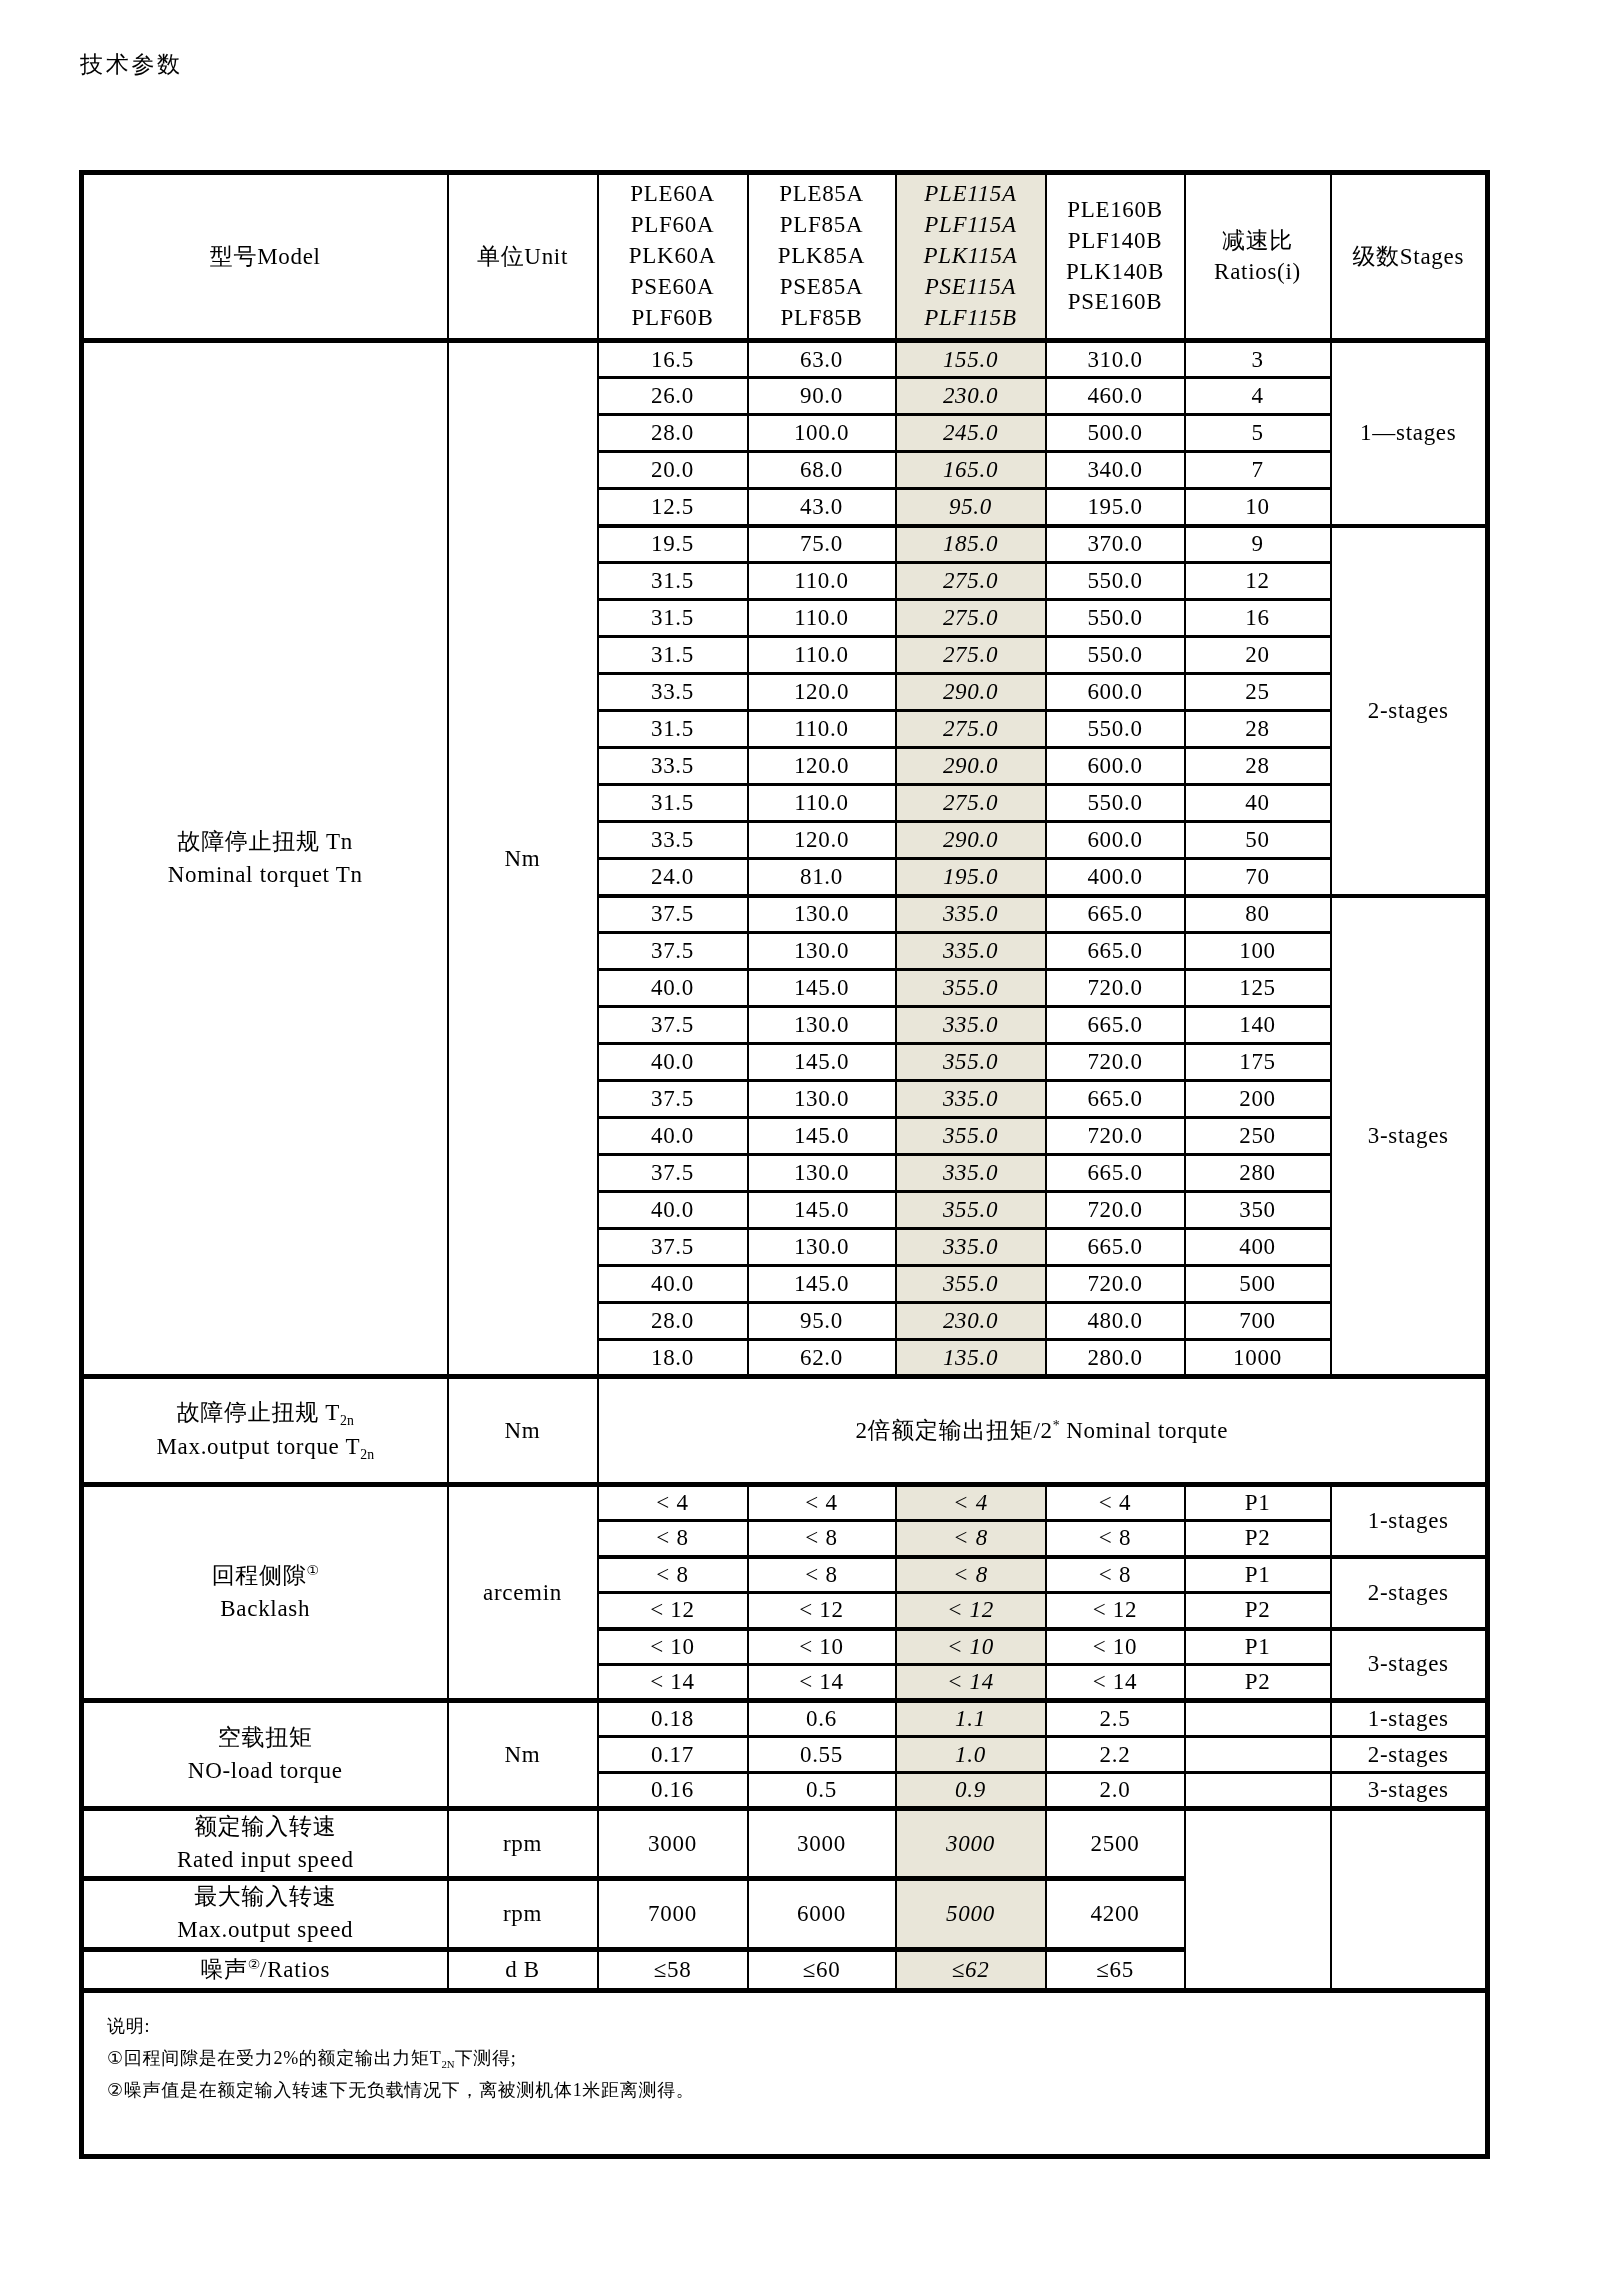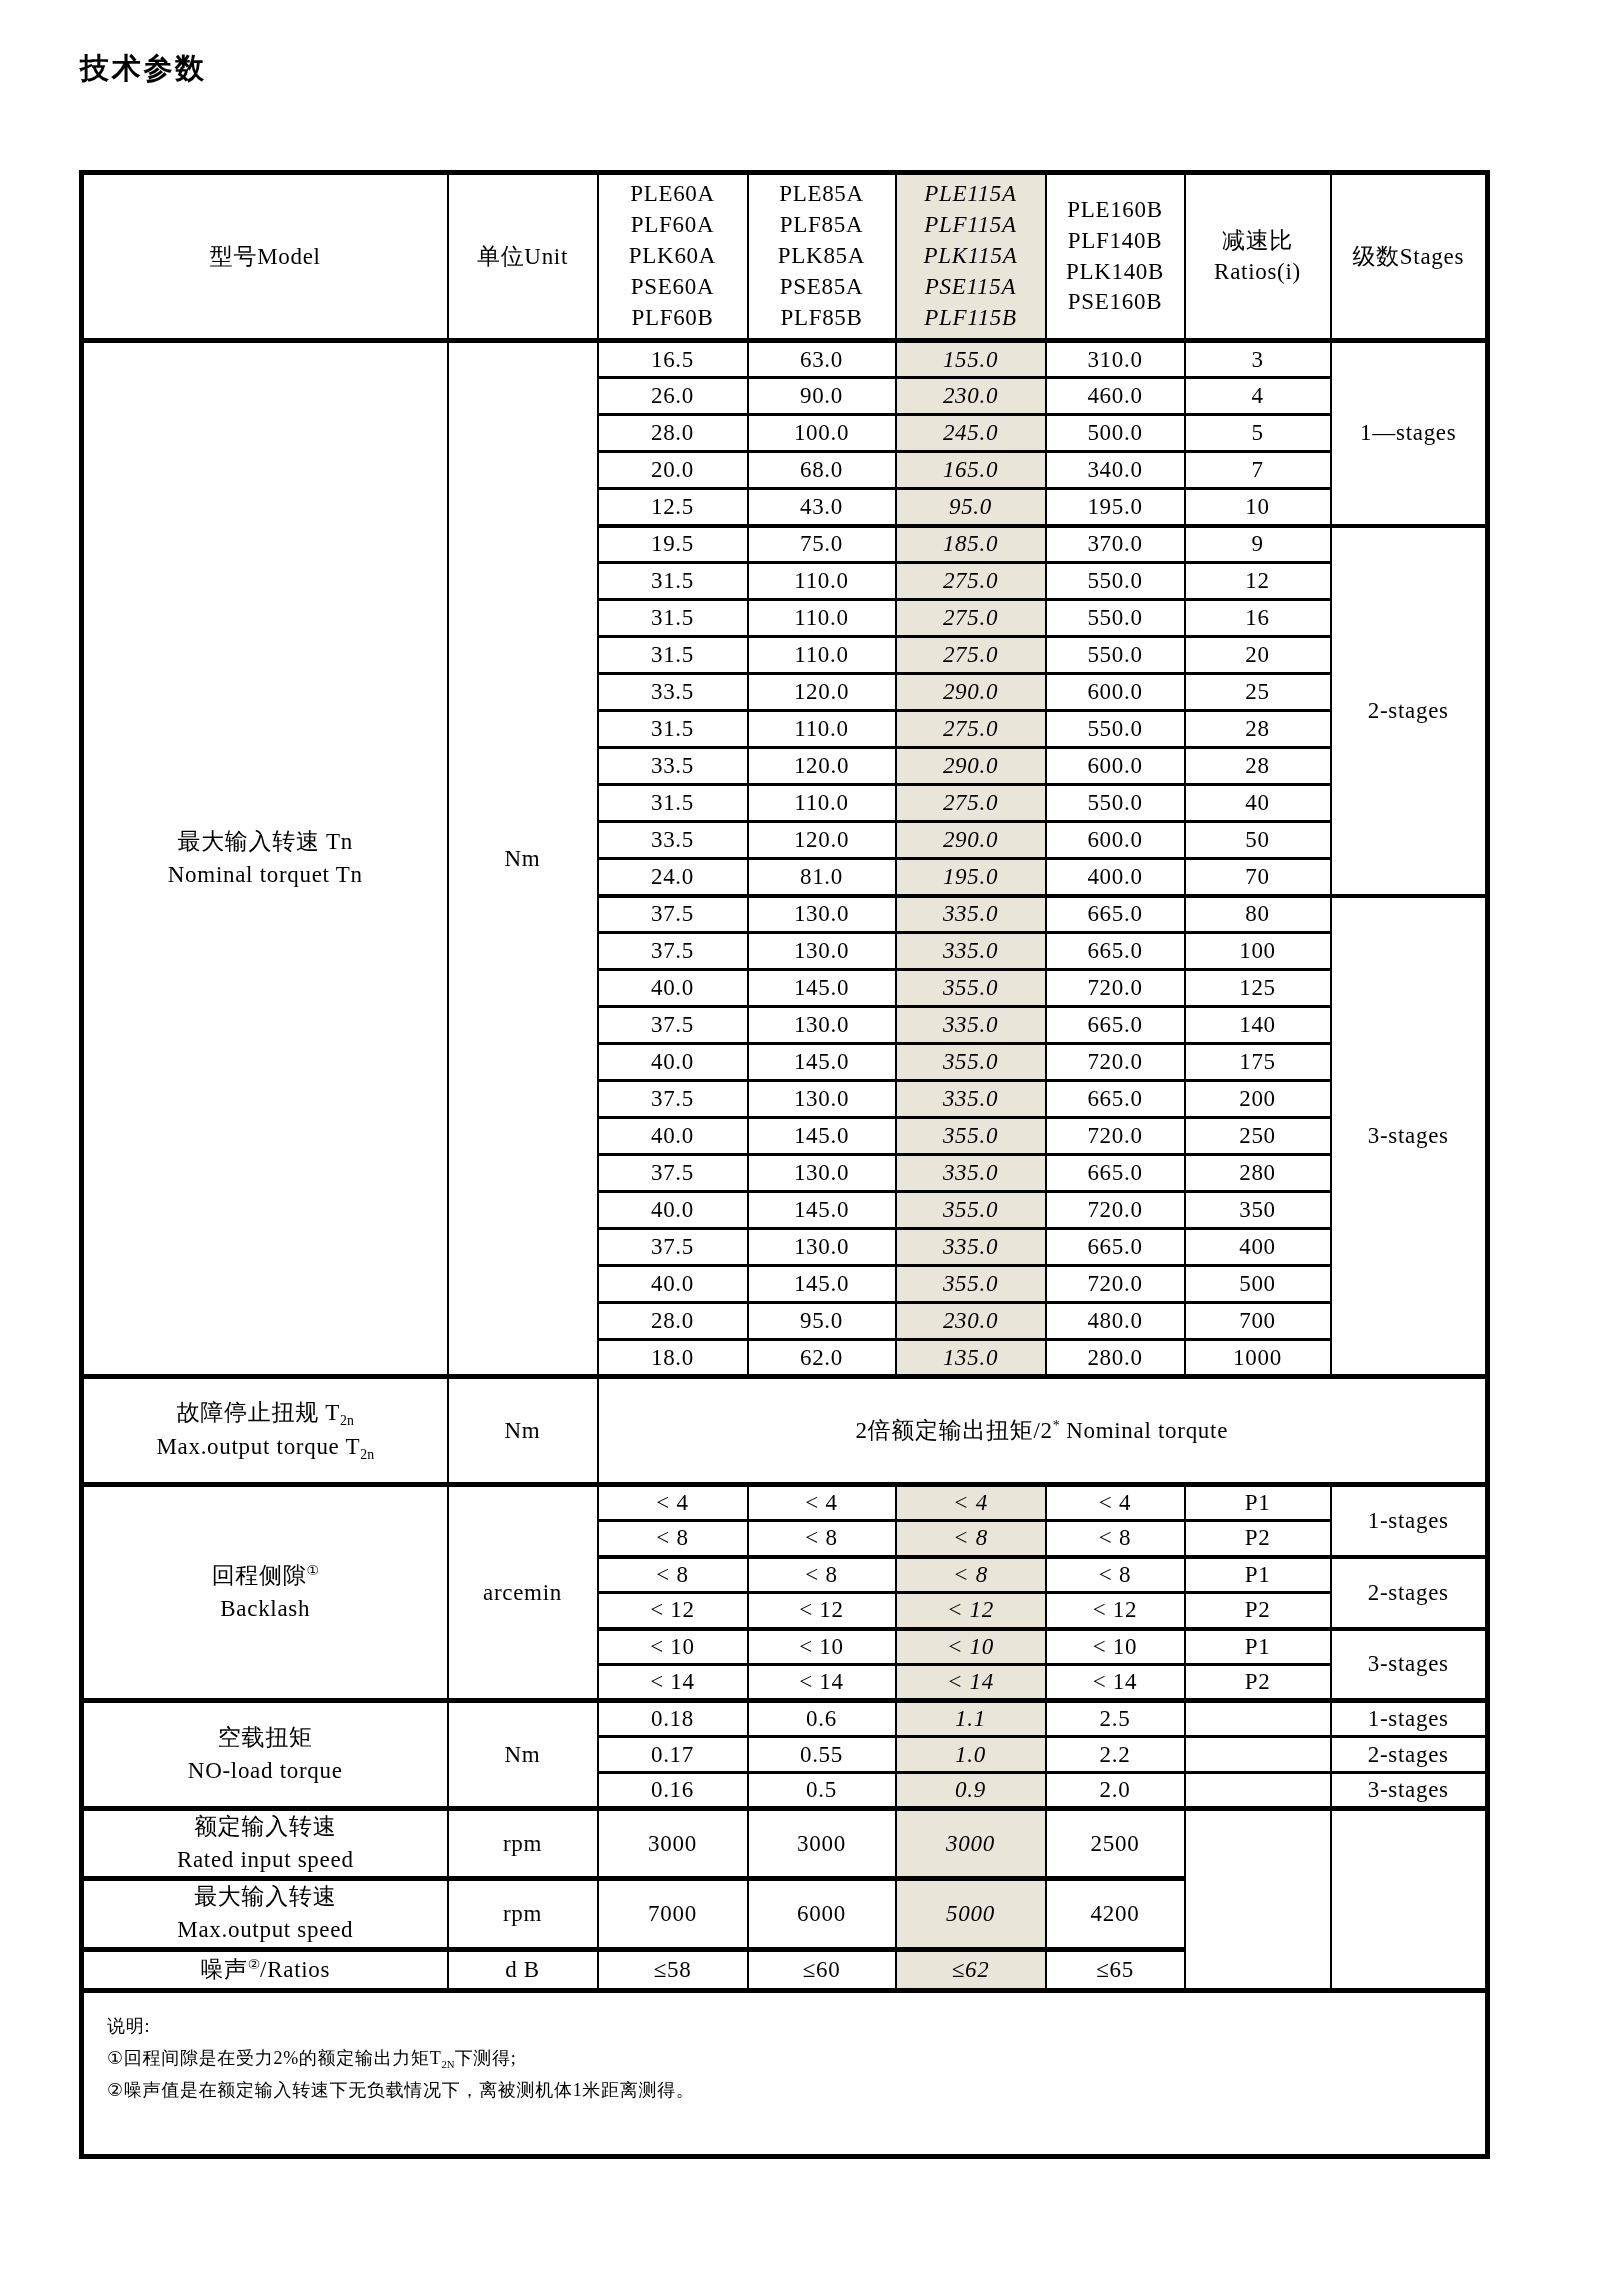--- a/index.html
+++ b/index.html
@@ -5,21 +5,21 @@
   html,body{margin:0;padding:0;background:#ffffff;}
   body{
     width:1623px;height:2295px;position:relative;
     font-family:"Liberation Serif","DejaVu Serif","DejaVu Sans",serif;
     color:#000;
     -webkit-font-smoothing:antialiased;
   }
   .page{position:absolute;inset:0;}
   .title{
     position:absolute;left:80px;top:49px;
-    font-size:29px;letter-spacing:2.7px;font-weight:700;
+    font-size:23px;letter-spacing:2.7px;font-weight:400;
   }
   table.spec{
     position:absolute;left:79px;top:170px;
     width:1405px;
     border-collapse:collapse;table-layout:fixed;
     border:5.5px solid #000;
   }
   td{
     border:2px solid #000;
     border-top-width:3.4px;border-bottom-width:3.4px;
@@ -101,21 +101,21 @@
         </td>
         <td class="models">
           <div class="ln">减速比</div>
           <div class="ln">Ratios(i)</div>
         </td>
         <td>级数Stages</td>
       </tr>
 
       <tr class="r-data">
           <td rowspan="28">
-            <div class="ln"><span>最大输入转速 Tn</span></div>
+            <div class="ln"><span>故障停止扭规 Tn</span></div>
             <div class="ln">Nominal torquet Tn</div>
           </td>
           <td rowspan="28">Nm</td>
           <td>16.5</td>
           <td>63.0</td>
           <td class="hl">155.0</td>
           <td>310.0</td>
           <td>3</td>
           <td rowspan="5">1—stages</td>
         </tr>

